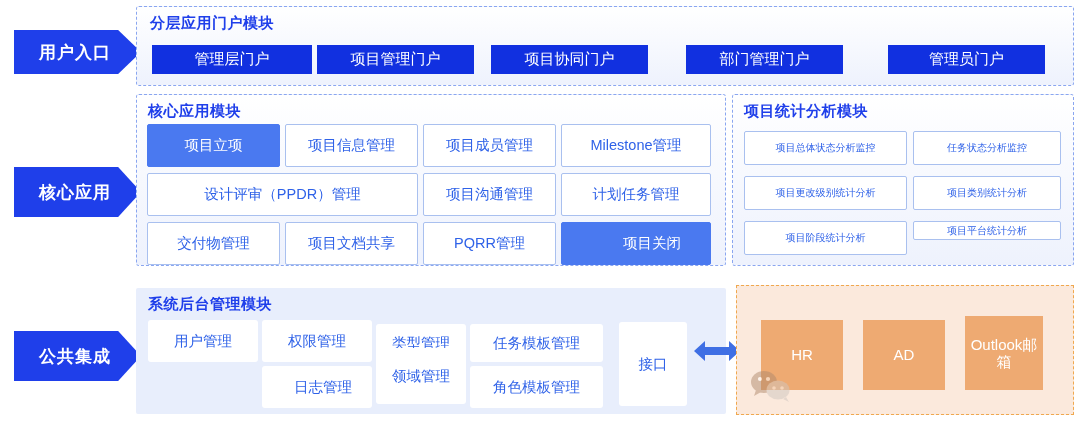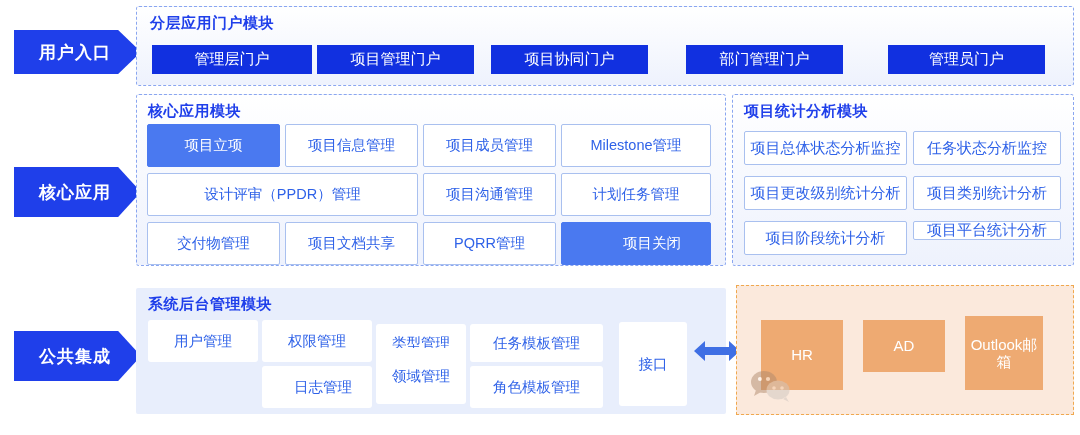--- a/index.html
+++ b/index.html
@@ -99,21 +99,21 @@
   }
   .cell.active{
     background:#4a79f0;
     border-color:#4a79f0;
     color:#ffffff;
   }
   .cell.plain{
     border:none;
     border-radius:3px;
   }
-  .cell.small{font-size:15px;}
+  .cell.small{font-size:10px;}
 
   
   .otile{
     position:absolute;
     background:#eeaa72;
     color:#ffffff;
     font-size:15px;
     display:flex;align-items:center;justify-content:center;
     text-align:center;
     line-height:1.15;
@@ -205,21 +205,21 @@
 
   <div class="cell plain" style="left:619px;top:322px;width:68px;height:84px;">接口</div>
 
   <svg id="dbl-arrow" viewBox="0 0 46 26">
     <path d="M0 13 L11 3 L11 9 L35 9 L35 3 L46 13 L35 23 L35 17 L11 17 L11 23 Z" fill="#3f6fe4"></path>
   </svg>
 
   <div id="orange-box"></div>
 
   <div class="otile" style="left:761px;top:320px;width:82px;height:70px;">HR</div>
-  <div class="otile" style="left:863px;top:320px;width:82px;height:52px;">AD</div>
+  <div class="otile" style="left:863px;top:320px;width:82px;height:70px;">AD</div>
   <div class="otile" style="left:965px;top:316px;width:78px;height:74px;padding:0 4px;white-space:normal;">Outlook邮箱</div>
 
   <div id="watermark">
     <svg class="wm-logo" width="42" height="34" viewBox="0 0 42 34">
       <ellipse cx="14" cy="13" rx="13" ry="11" fill="#b08a6e"></ellipse>
       <path d="M6 21 L4 27 L11 23 Z" fill="#b08a6e"></path>
       <circle cx="10" cy="10" r="2.1" fill="#ffffff"></circle>
       <circle cx="18" cy="10" r="2.1" fill="#ffffff"></circle>
       <ellipse cx="28" cy="21" rx="11.5" ry="9.5" fill="#cfc6c0"></ellipse>
       <path d="M36 28 L39 33 L33 30 Z" fill="#cfc6c0"></path>

